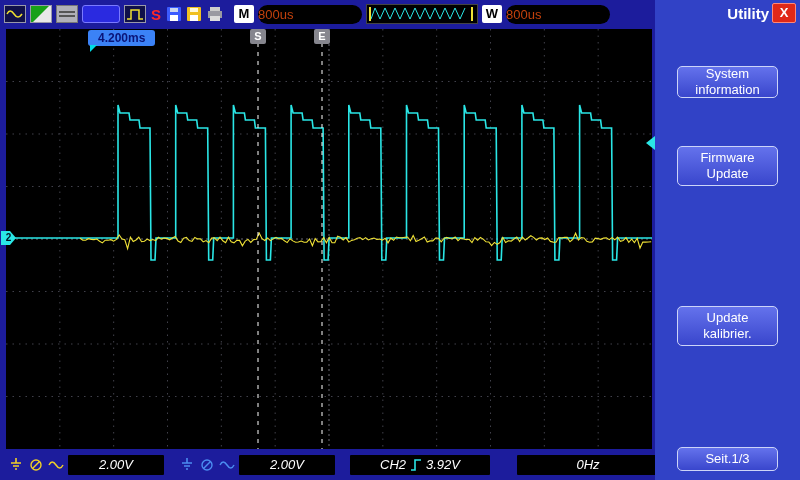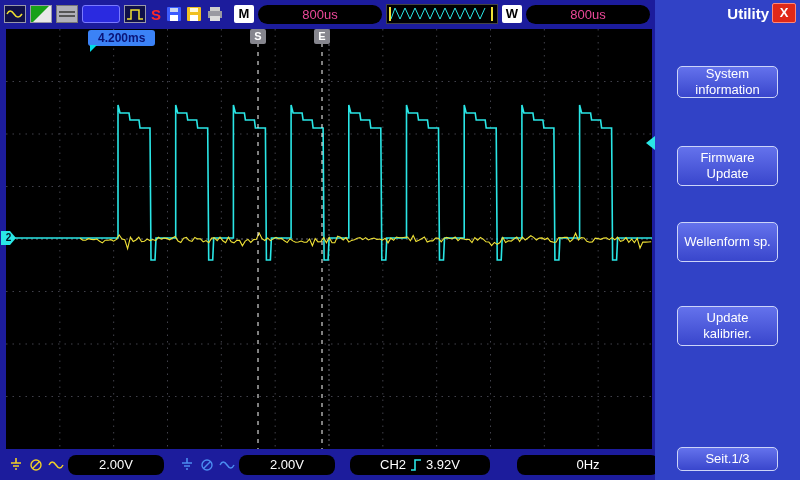--- a/index.html
+++ b/index.html
@@ -14,21 +14,21 @@
   .icon-rs{width:22px;height:18px;background:linear-gradient(135deg,#18a018 49%,#e8e8e8 51%);
            border:1px solid #99a;box-sizing:border-box;flex:none;}
   .icon-gray{width:22px;height:18px;background:#b0b0b8;border:1px solid #777;box-sizing:border-box;
              display:flex;flex-direction:column;justify-content:center;gap:2px;padding:2px;flex:none;}
   .icon-gray i{display:block;height:2px;background:#555;}
   .blue-pill{width:38px;height:18px;background:#2a2ae0;border:1px solid #7a7aff;border-radius:3px;
              box-sizing:border-box;flex:none;}
   .s-ind{color:#ff2828;font-weight:bold;font-size:15px;width:12px;text-align:center;flex:none;}
   .mode-box{width:20px;height:18px;background:#fff;color:#000;font-weight:bold;font-size:13px;
             text-align:center;line-height:18px;border-radius:2px;flex:none;}
-  .time-pill{width:124px;height:19px;background:#000;color:#ec4899;font-size:13px;text-align:center;
+  .time-pill{width:104px;height:19px;background:#000;color:#c2410c;font-size:13px;text-align:left;
              line-height:19px;border-radius:10px;flex:none;}
   .preview{width:110px;height:18px;background:#000;border:1px solid #444;flex:none;}
   .mleft8{margin-left:8px;}
 
   
   .plot{position:absolute;left:6px;top:29px;width:646px;height:420px;background:#000;}
   #plot-svg{position:absolute;left:0;top:0;}
   .tooltip{position:absolute;left:82px;top:1px;height:16px;line-height:16px;background:#3b82f6;
            color:#0a1478;font-weight:bold;font-size:12px;padding:0 10px;border-radius:3px;}
   .tooltip::after{content:'';position:absolute;left:2px;bottom:-6px;width:0;height:0;
@@ -41,21 +41,21 @@
   .trig-marker{position:absolute;right:-3px;width:0;height:0;border-top:7px solid transparent;
                border-bottom:7px solid transparent;border-right:9px solid #2ae6e6;}
 
   
   .bottombar{position:absolute;left:0;top:450px;width:655px;height:30px;display:flex;
              align-items:center;gap:5px;padding-left:8px;box-sizing:border-box;}
   .chgroup{display:flex;align-items:center;gap:4px;}
   .mini{width:16px;height:16px;flex:none;}
   .y{color:#f0d028;} .c{color:#4b8cf0;}
   .pill{background:#000;color:#fff;font-size:13px;height:20px;line-height:20px;text-align:center;
-        border-radius:8px;flex:none;}
+        border-radius:1px;flex:none;font-style:italic;}
   .scale-pill{width:96px;margin-right:10px;}
   .trig-pill{width:140px;display:flex;align-items:center;justify-content:center;gap:4px;margin-left:0;}
   .freq-pill{width:142px;margin-left:22px;}
 
   
   .right-panel{position:absolute;left:655px;top:0;width:145px;height:480px;background:#3142c6;}
   .panel-title{position:absolute;left:0;top:5px;width:114px;text-align:right;color:#fff;
                font-size:15px;font-weight:bold;}
   .close-btn{position:absolute;right:4px;top:3px;width:24px;height:20px;background:#e02818;
              border:1px solid #ff8878;color:#fff;font-weight:bold;font-size:13px;text-align:center;
@@ -187,22 +187,19 @@
 
   <div class="right-panel">
     <div class="panel-title">Utility</div>
     <div class="close-btn">X</div>
     <div class="menu-btn b1">
       <span>System information</span>
     </div>
     <div class="menu-btn b2">
       <span>Firmware Update</span>
     </div>
-    <div class="menu-btn b3">
-      <span>Wellenform sp.</span>
-    </div>
     <div class="menu-btn b4">
       <span>Update kalibrier.</span>
     </div>
     <div class="menu-btn page-btn">Seit.1/3</div>
   </div>
 
 </div>
 
 </body></html>

